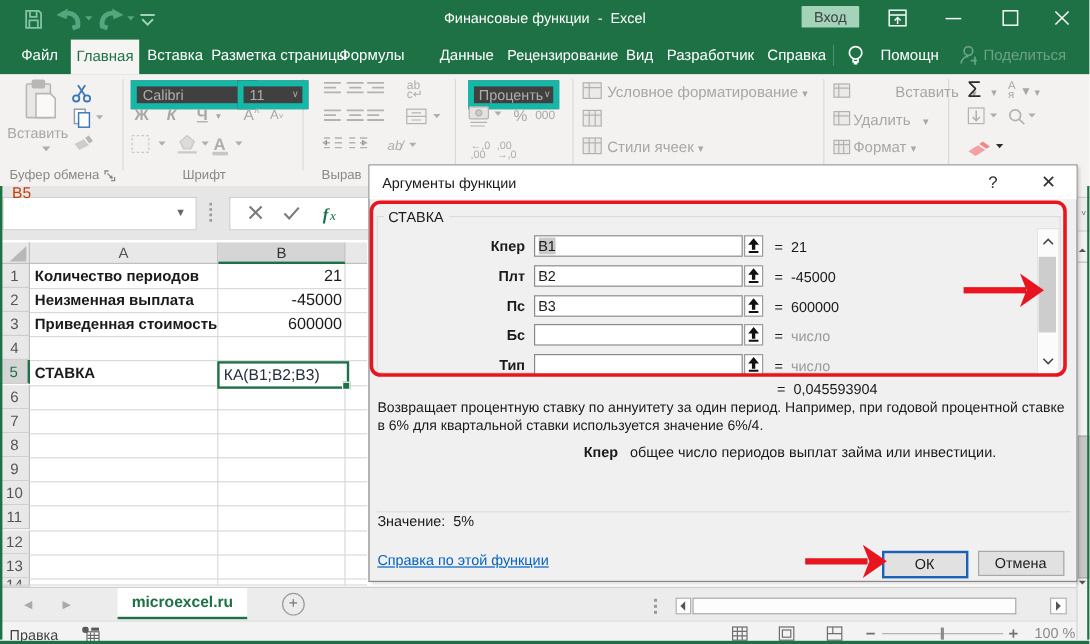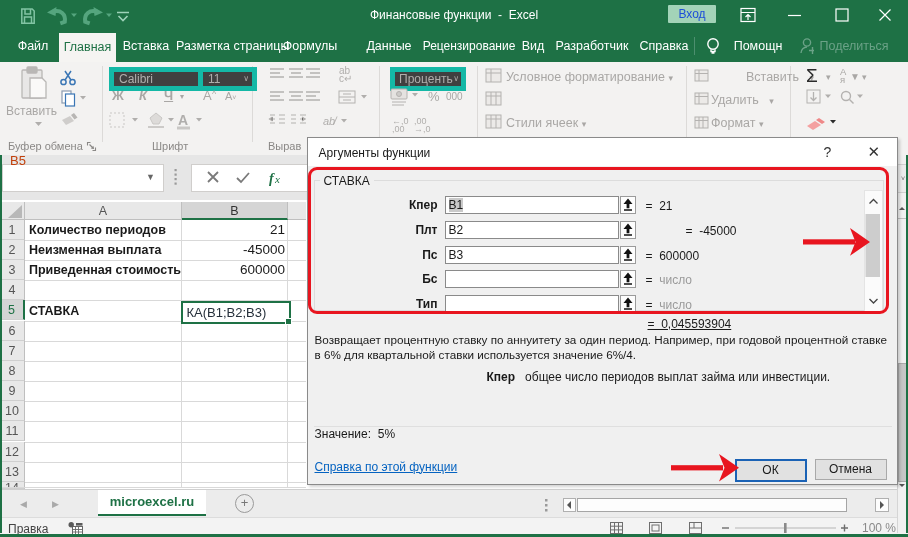--- a/index.html
+++ b/index.html
@@ -2,21 +2,21 @@
 <html><head><meta charset="utf-8">
 <style>
 html,body{margin:0;padding:0;}
 #app{position:relative;width:908px;height:537px;background:#fff;overflow:hidden;
   font-family:"Liberation Sans",sans-serif;-webkit-font-smoothing:antialiased;}
 .abs{position:absolute;}
 
 #titlebar{left:0;top:0;width:908px;height:30px;background:#1e7145;}
 #tabrow{left:0;top:30px;width:908px;height:32px;background:#1e7145;}
 .tab{position:absolute;top:30px;height:32px;line-height:32px;color:#fff;font-size:12.5px;text-align:center;white-space:nowrap;}
-#vhod{left:668px;top:5px;width:48px;height:18px;background:#a3d3b8;color:#1d4ed8;
+#vhod{left:668px;top:5px;width:48px;height:18px;background:#a3d3b8;color:#404040;
   font-size:12px;line-height:18px;text-align:center;border-radius:1px;}
 
 #ribbon{left:0;top:62px;width:908px;height:93px;background:#f3f2f1;border-bottom:1px solid #d8d6d4;}
 .gsep{position:absolute;top:66px;width:1px;height:76px;background:#dcdad8;}
 .glabel{position:absolute;top:140px;font-size:11px;color:#8a8886;}
 .gray{color:#a9a7a5;}
 .combo{position:absolute;background:#404040;border:5px solid #14b8a6;color:#b0aeac;font-size:12px;}
 
 #fbar{left:0;top:155px;width:908px;height:45px;background:#e6e6e6;}
 .fbox{position:absolute;background:#fff;border:1px solid #d0cecc;}
@@ -419,34 +419,34 @@
  <svg style="position:absolute;left:312px;top:58.5px" width="16" height="120">
   <g fill="#111">
    <path d="M8 2.5l4.5 5.5h-9z M6.6 7.2h2.8v5h-2.8z M4 13.2h8v1.6h-8z" transform="translate(0,0)"></path>
    <path d="M8 2.5l4.5 5.5h-9z M6.6 7.2h2.8v5h-2.8z M4 13.2h8v1.6h-8z" transform="translate(0,25)"></path>
    <path d="M8 2.5l4.5 5.5h-9z M6.6 7.2h2.8v5h-2.8z M4 13.2h8v1.6h-8z" transform="translate(0,50)"></path>
    <path d="M8 2.5l4.5 5.5h-9z M6.6 7.2h2.8v5h-2.8z M4 13.2h8v1.6h-8z" transform="translate(0,74)"></path>
    <path d="M8 2.5l4.5 5.5h-9z M6.6 7.2h2.8v5h-2.8z M4 13.2h8v1.6h-8z" transform="translate(0,99)"></path>
   </g>
  </svg>
  <div class="eqv" style="top:61px;">=&nbsp;&nbsp;21</div>
- <div class="eqv" style="top:86px;margin-left:40px;">=&nbsp;&nbsp;-45000</div>
+ <div class="eqv" style="top:86px;">=&nbsp;&nbsp;-45000</div>
  <div class="eqv" style="top:111px;">=&nbsp;&nbsp;600000</div>
  <div class="eqv" style="top:135px;">=&nbsp;&nbsp;<span style="color:#9a9a9a">число</span></div>
  <div class="eqv" style="top:160px;">=&nbsp;&nbsp;<span style="color:#9a9a9a">число</span></div>
 
  <div style="position:absolute;left:556px;top:52px;width:17px;height:120px;background:#fbfbfb;border:1px solid #e4e4e4;"></div>
  <svg style="position:absolute;left:556px;top:52px" width="18" height="120">
   <g stroke="#444" stroke-width="1.3" fill="none">
           <path d="M5.5 13.5l4-4 4 4 M5.5 109l4 4 4-4"></path>
         </g>
   <rect x="1.5" y="24" width="14.5" height="63" fill="#cdcdcd"></rect>
  </svg>
 
- <div style="position:absolute;left:340px;top:179.5px;text-decoration:underline;">=&nbsp;&nbsp;0,045593904</div>
+ <div style="position:absolute;left:340px;top:179.5px;">=&nbsp;&nbsp;0,045593904</div>
  <div style="position:absolute;left:7px;top:195.5px;width:590px;line-height:14.5px;font-size:11.7px;">Возвращает процентную ставку по аннуитету за один период. Например, при годовой процентной ставке<br>в 6% для квартальной ставки используется значение 6%/4.</div>
  <div style="position:absolute;left:179px;top:232.5px;"><b>Кпер</b>&nbsp;&nbsp; общее число периодов выплат займа или инвестиции.</div>
  <div style="position:absolute;left:6px;top:288px;width:578px;height:1px;background:#dfdfdf;"></div>
  <div style="position:absolute;left:7px;top:289px;">Значение: &nbsp;5%</div>
  <div style="position:absolute;left:7px;top:322px;color:#0563c1;text-decoration:underline;">Справка по этой функции</div>
  <div style="position:absolute;left:427px;top:321px;width:68px;height:19px;background:#e1e1e1;border:2px solid #1a62b5;
    text-align:center;line-height:19px;">ОК</div>
  <div style="position:absolute;left:507px;top:321px;width:70px;height:19px;background:#e1e1e1;border:1px solid #a9a9a9;
    text-align:center;line-height:19px;">Отмена</div>
 </div>

